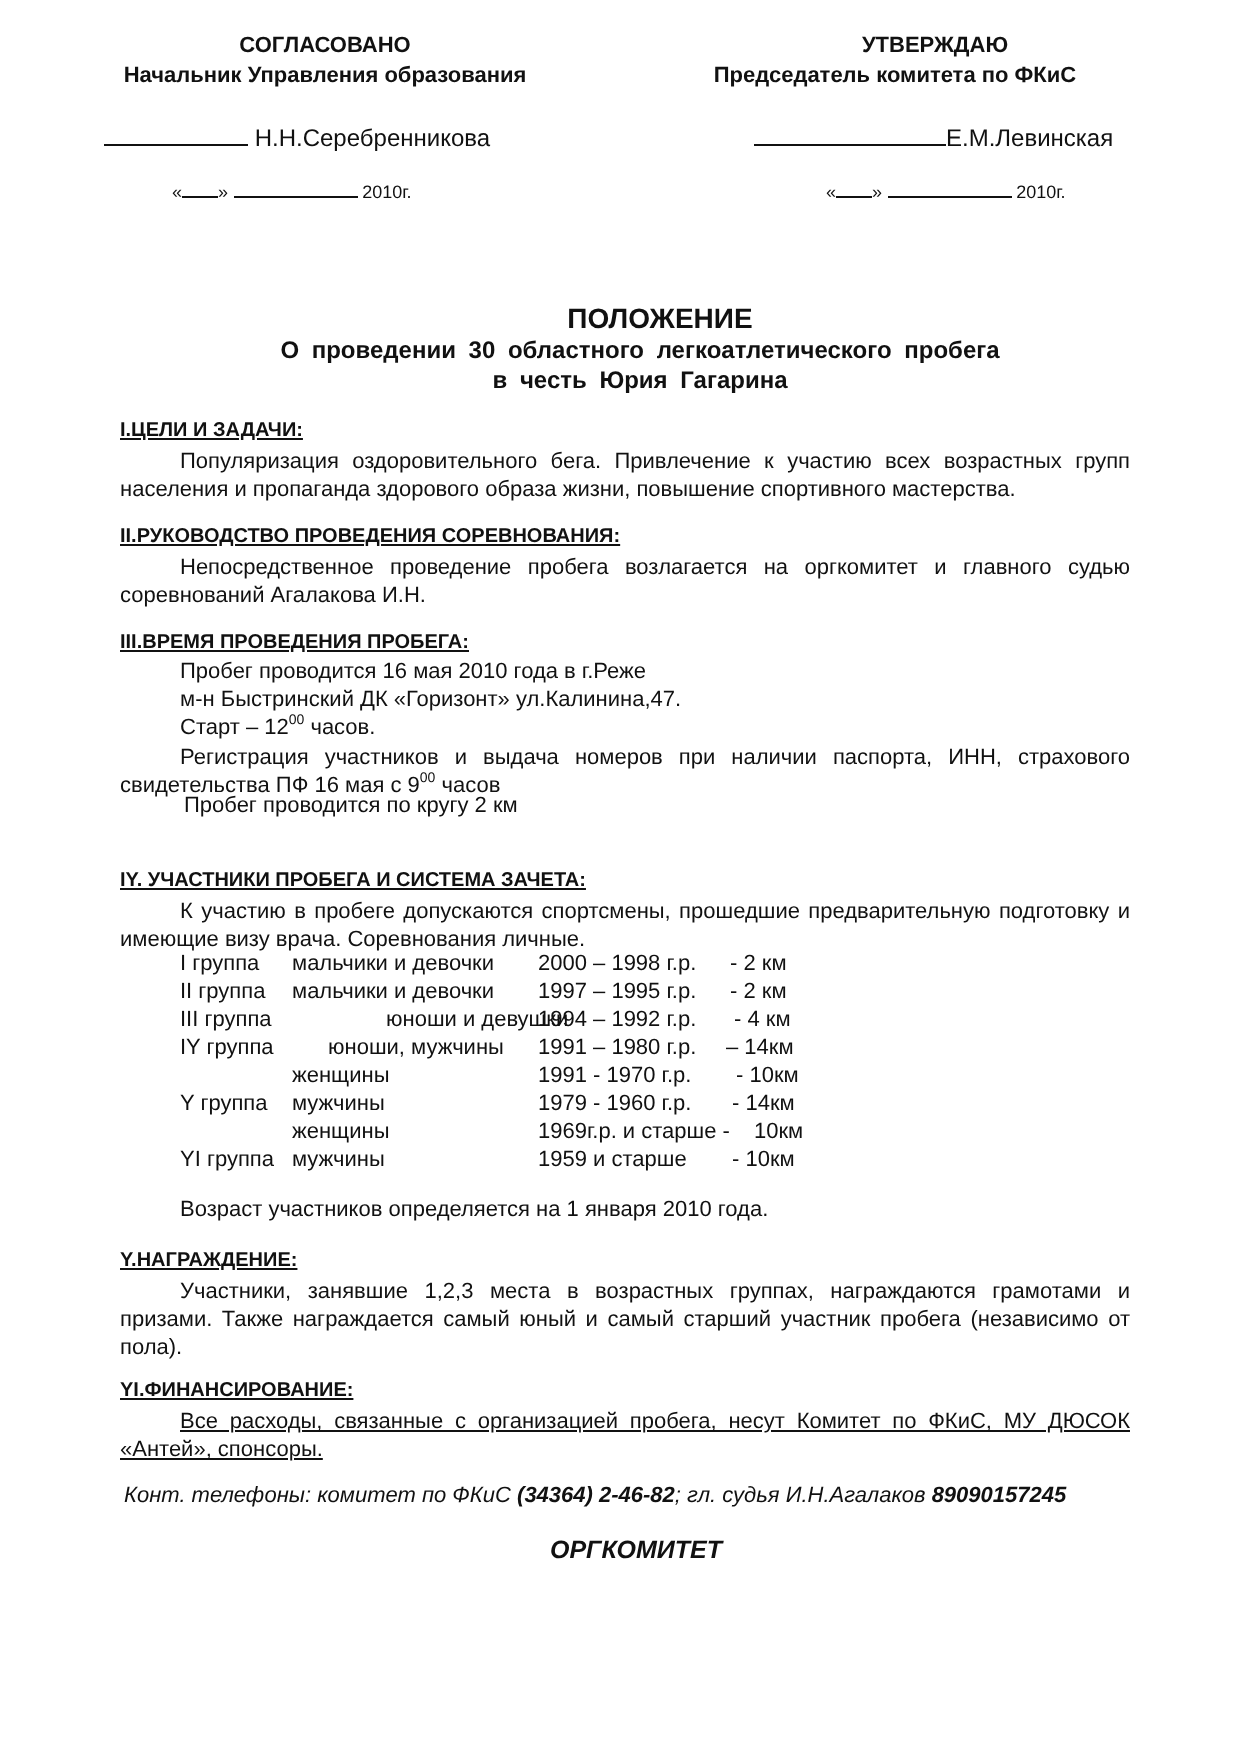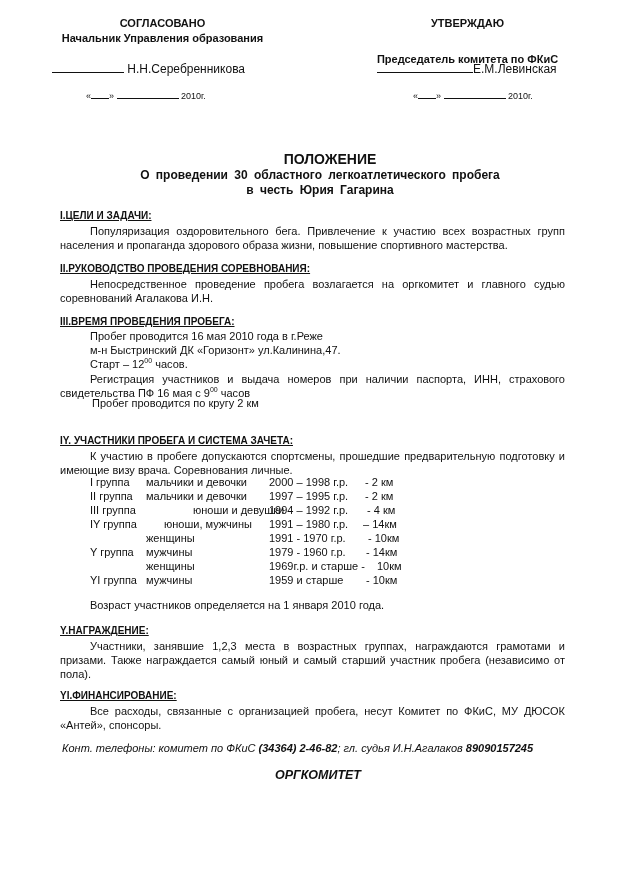--- a/index.html
+++ b/index.html
@@ -34,21 +34,21 @@
   <span class="u-line" style="width:72px;"></span>
   <span>Н.Н.Серебренникова</span>
 </div>
 <div class="abs date" style="left:86px; top:91px;">
   <span>«</span><span class="u-line" style="width:18px;"></span><span>»</span>
   <span class="u-line" style="width:62px;"></span>
   <span>2010г.</span>
 </div>
 
 <div class="abs hdr-title center" style="left:360px; top:17px; width:215px;">УТВЕРЖДАЮ</div>
-<div class="abs hdr-title center" style="left:360px; top:32px; width:215px;margin-top:21px;">Председатель комитета по ФКиС</div>
+<div class="abs hdr-title center" style="left:340px; top:32px; width:215px;">Председатель комитета по ФКиС</div>
 <div class="abs sig" style="left:377px; top:62px;">
   <span class="u-line" style="width:96px;"></span><span>Е.М.Левинская</span>
 </div>
 <div class="abs date" style="left:413px; top:91px;">
   <span>«</span><span class="u-line" style="width:18px;"></span><span>»</span>
   <span class="u-line" style="width:62px;"></span>
   <span>2010г.</span>
 </div>
 
 <div class="abs doc-title center" style="left:0; top:151px; width:660px;">ПОЛОЖЕНИЕ</div>
@@ -121,17 +121,17 @@
     <span style="left:276px;">-  10км</span>
   </div>
 </div>
 
 <div class="line" style="left:90px; top:599px;">Возраст участников определяется на 1 января 2010 года.</div>
 
 <div class="abs sec-h" style="left:60px; top:625px;">Y.НАГРАЖДЕНИЕ:</div>
 <div class="para indent" style="top:639px;">Участники, занявшие 1,2,3 места в возрастных группах, награждаются грамотами и призами. Также награждается самый юный  и самый старший участник пробега (независимо от пола).</div>
 
 <div class="abs sec-h" style="left:60px; top:690px;">YI.ФИНАНСИРОВАНИЕ:</div>
-<div class="para indent" style="top:704px;">Все расходы, связанные с организацией пробега, несут Комитет по ФКиС, МУ ДЮСОК «Антей», спонсоры.</div>
+<div class="para indent" style="top:704px;text-decoration:underline;">Все расходы, связанные с организацией пробега, несут Комитет по ФКиС, МУ ДЮСОК «Антей», спонсоры.</div>
 
 <div class="abs contacts" style="left:62px; top:742px;"><span>Конт. телефоны: комитет по ФКиС </span><b>(34364) 2-46-82</b><span>; гл. судья И.Н.Агалаков  </span><b>89090157245</b></div>
 
 <div class="abs footer center" style="left:0; top:768px; width:636px;">ОРГКОМИТЕТ</div>
 
 </body></html>

